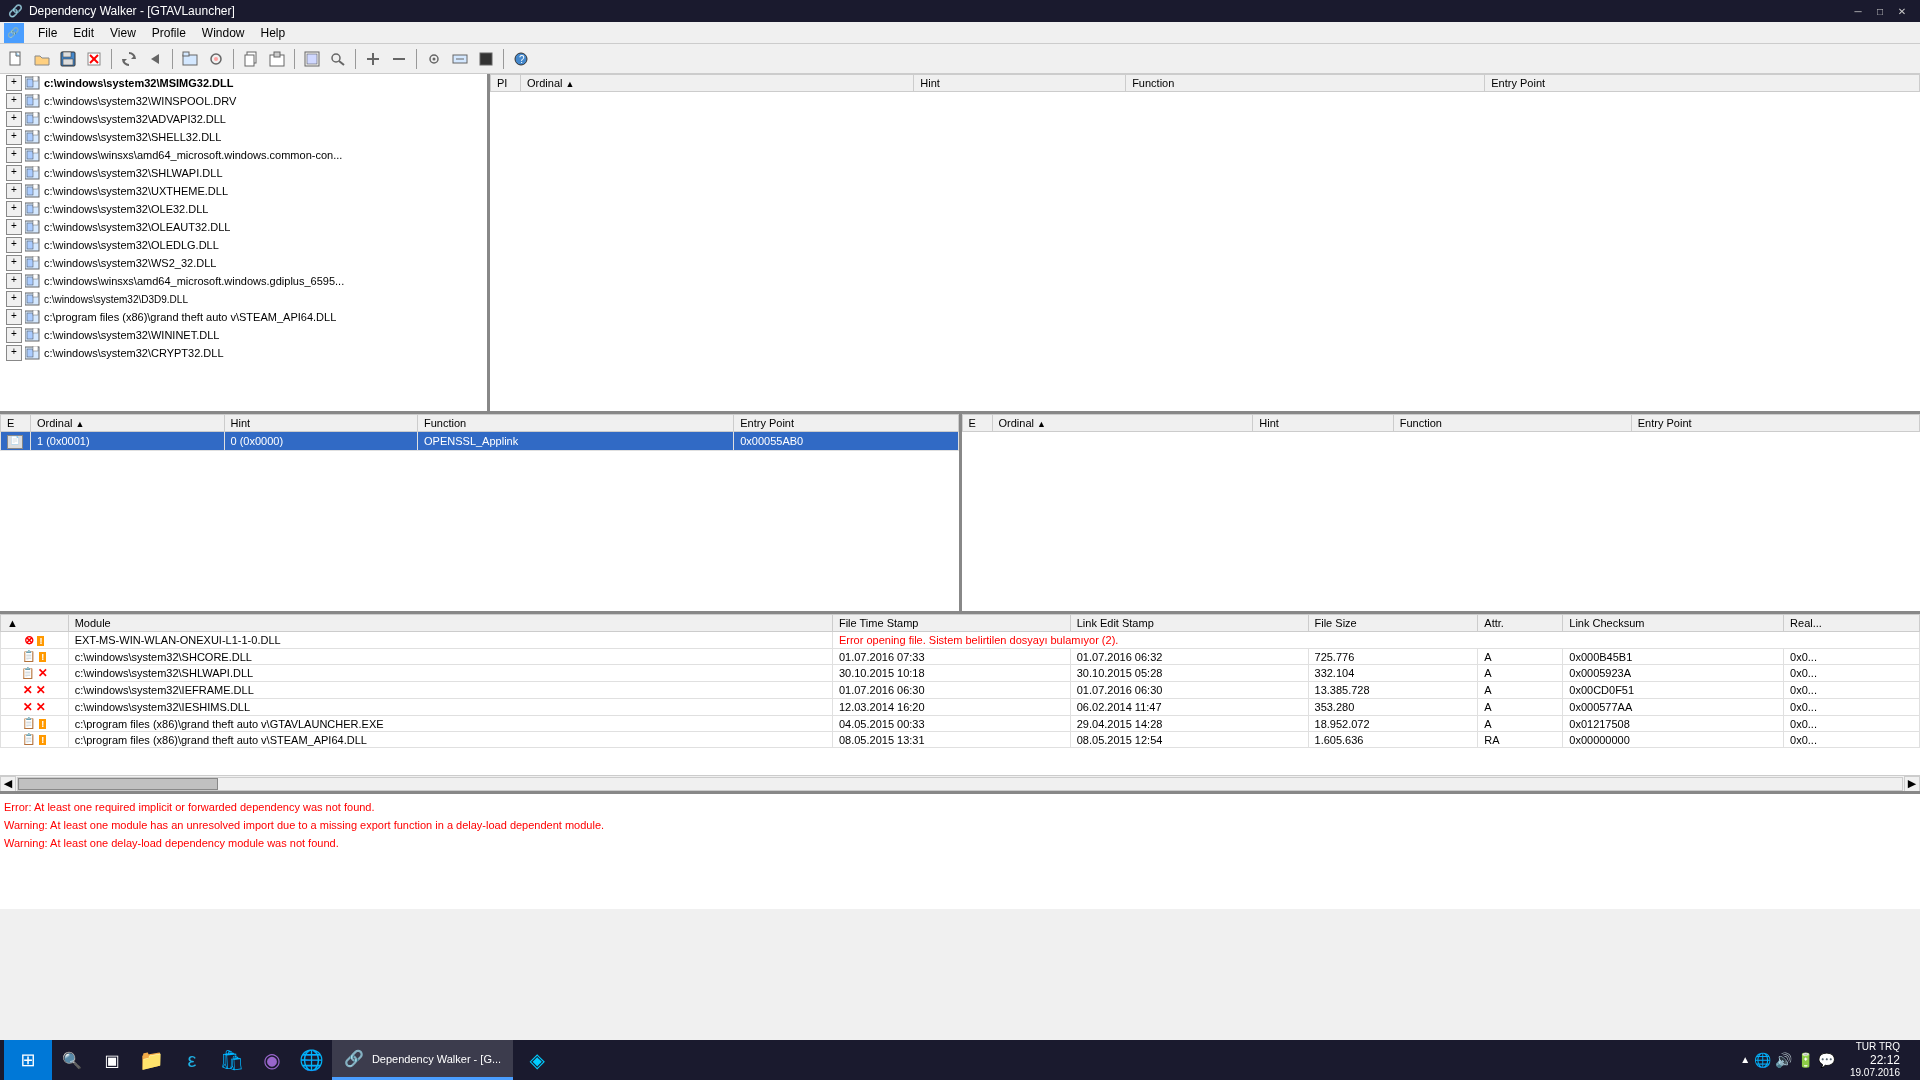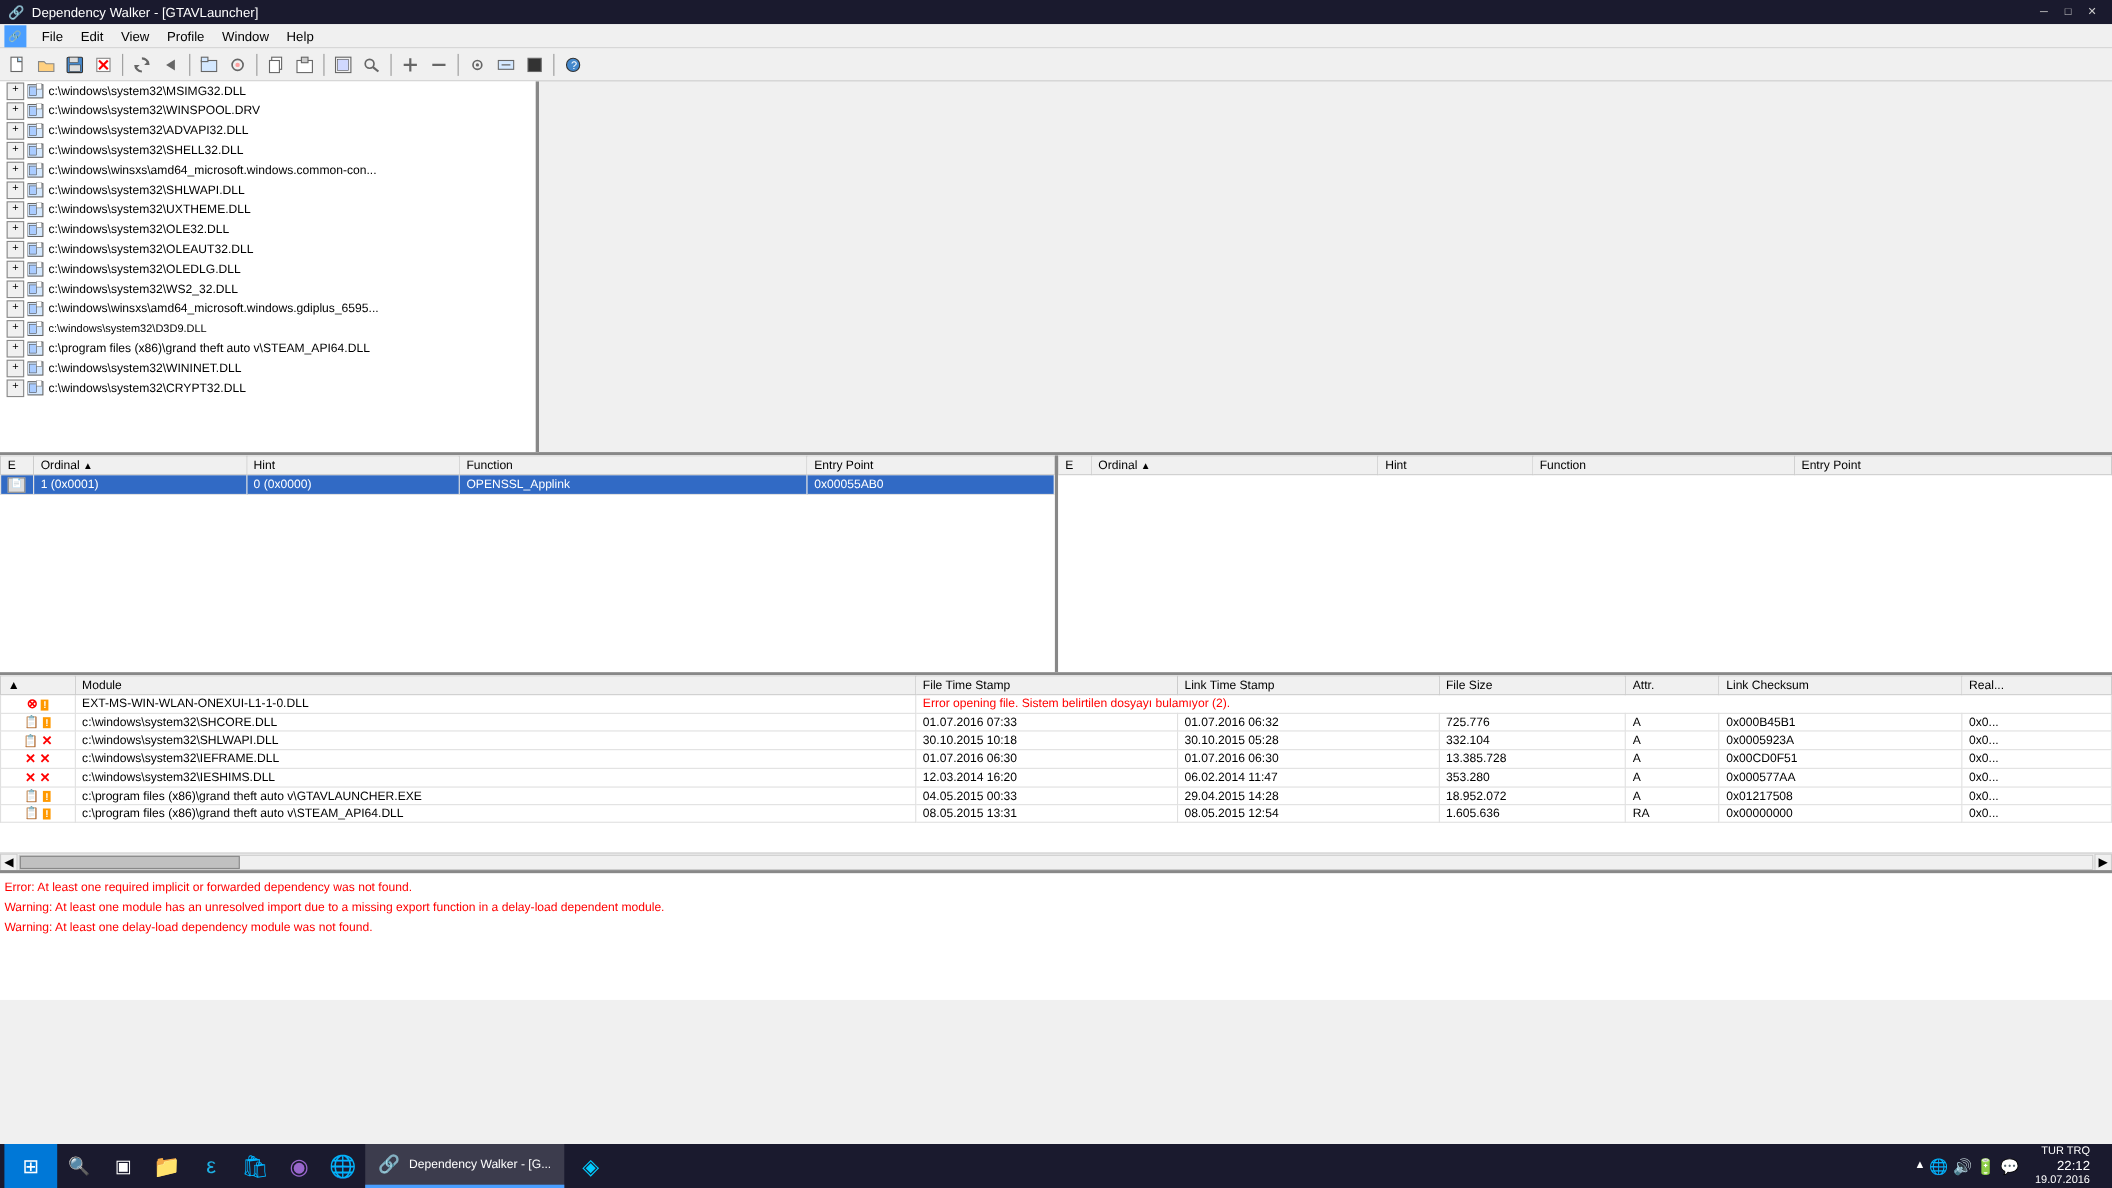--- a/index.html
+++ b/index.html
@@ -243,21 +243,21 @@
         <div id="tree-items">
         <div class="tree-item">
     <span style="display:inline-block;width:16px;height:16px;border:1px solid #888;background:#f0f0f0;text-align:center;font-size:10px;cursor:pointer;margin-left:4px;">+</span>
     <span style="display:inline-flex;align-items:center;margin:0 2px;">
       <svg width="16" height="14" style="margin:0 1px;">
         <rect x="0" y="1" width="14" height="12" fill="#d4e8ff" stroke="#666" stroke-width="1"></rect>
         <rect x="2" y="3" width="6" height="8" fill="#aaccff" stroke="#444" stroke-width="0.5"></rect>
         <rect x="8" y="0" width="5" height="5" fill="#ffffff" stroke="#666" stroke-width="0.5"></rect>
       </svg>
     </span>
-    <span style="font-size:11px;">c:\windows\system32\MSIMG32.DLL</span>
+    <span style="font-size:11px;font-weight:bold;">c:\windows\system32\MSIMG32.DLL</span>
   </div>
             <div class="tree-item">
     <span style="display:inline-block;width:16px;height:16px;border:1px solid #888;background:#f0f0f0;text-align:center;font-size:10px;cursor:pointer;margin-left:4px;">+</span>
     <span style="display:inline-flex;align-items:center;margin:0 2px;">
       <svg width="16" height="14" style="margin:0 1px;">
         <rect x="0" y="1" width="14" height="12" fill="#d4e8ff" stroke="#666" stroke-width="1"></rect>
         <rect x="2" y="3" width="6" height="8" fill="#aaccff" stroke="#444" stroke-width="0.5"></rect>
         <rect x="8" y="0" width="5" height="5" fill="#ffffff" stroke="#666" stroke-width="0.5"></rect>
       </svg>
     </span>
@@ -414,20 +414,37 @@
         <rect x="2" y="3" width="6" height="8" fill="#aaccff" stroke="#444" stroke-width="0.5"></rect>
         <rect x="8" y="0" width="5" height="5" fill="#ffffff" stroke="#666" stroke-width="0.5"></rect>
       </svg>
     </span>
     <span style="font-size:11px;">c:\windows\system32\CRYPT32.DLL</span>
   </div>
           </div>
       </div>
     </div>
 
+    <div id="right-top">
+      <div class="table-container">
+        <table class="data-table">
+          <thead>
+            <tr>
+              <th class="col-pi">PI</th>
+              <th>Ordinal <span style="font-size:9px;">▲</span></th>
+              <th>Hint</th>
+              <th>Function</th>
+              <th>Entry Point</th>
+            </tr>
+          </thead>
+          <tbody id="top-right-body">
+          </tbody>
+        </table>
+      </div>
+    </div>
   </div>
 
   <div id="middle-area">
 
     <div id="import-panel" style="width:490px;min-width:490px;">
       <div class="table-container">
         <table class="data-table">
           <thead>
             <tr>
               <th class="col-pi">E</th>
@@ -474,21 +491,21 @@
   <div id="bottom-area">
     <div id="module-table-container" class="table-container">
       <table class="data-table" style="width:100%;">
         <thead>
           <tr>
             <th style="width:22px;">
               <span>▲</span>
             </th>
             <th style="width:450px;">Module</th>
             <th style="width:140px;">File Time Stamp</th>
-            <th style="width:140px;">Link Time Stamp</th>
+            <th style="width:140px;">Link Edit Stamp</th>
             <th style="width:100px;">File Size</th>
             <th style="width:50px;">Attr.</th>
             <th style="width:130px;">Link Checksum</th>
             <th style="width:80px;">Real...</th>
           </tr>
         </thead>
         <tbody id="module-body">
 
           <tr>
             <td style="text-align:center;">

